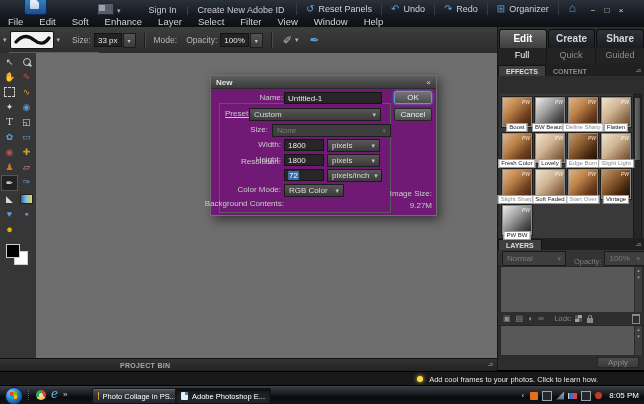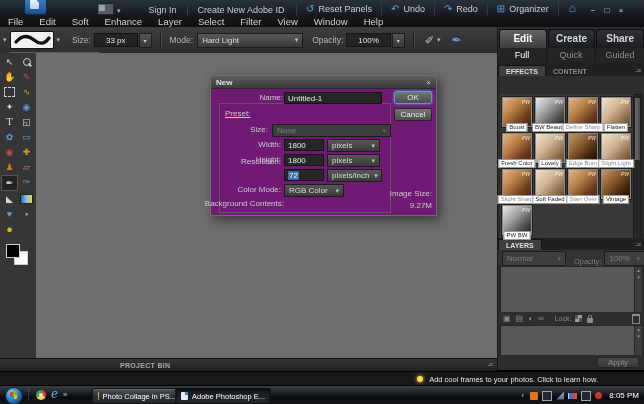--- a/index.html
+++ b/index.html
@@ -32,21 +32,21 @@
   .menu-item{color:#d2d4d8;font-size:9.5px;padding:0 8px;cursor:pointer;}
 
   
   #optionsbar{position:absolute;left:0;top:27px;width:497px;height:26px;
     background:linear-gradient(#3d3d3d,#2c2c2c);border-bottom:1px solid #191919;
     display:flex;align-items:center;}
   .ob-caret{color:#b5b5b5;font-size:7px;margin:0 3px 0 3px;}
   .brush-preview{width:42px;height:16px;background:#f2f2f2;border:1px solid #141414;border-radius:2px;}
   .ob-label{color:#b6b6b6;font-size:8.5px;margin-left:9px;}
   .ob-box{background:#232323;border:1px solid #141414;color:#e8e8e8;font-size:8px;
-    height:12px;display:flex;align-items:center;padding:0 11px;margin-left:3px;}
+    height:12px;display:flex;align-items:center;padding:0 3px;margin-left:3px;}
   .spin{width:11px;height:13px;margin-left:1px;background:linear-gradient(#555,#3a3a3a);
     border:1px solid #1c1c1c;color:#c9c9c9;font-size:6px;display:flex;align-items:center;justify-content:center;}
   .ob-sep{width:1px;height:16px;background:#1e1e1e;border-right:1px solid #4a4a4a;margin:0 8px;}
   .dd{background:linear-gradient(#575757,#3a3a3a);border:1px solid #1c1c1c;color:#dcdcdc;
     font-size:8px;height:13px;display:flex;align-items:center;padding:0 4px;position:relative;cursor:pointer;}
   .dd::after{content:"▾";font-size:7px;color:#bfbfbf;margin-left:auto;padding-left:5px;}
   .dd.dis{background:#3e3e3e;color:#7d7d7d;}
   .dd.dis::after{color:#666;}
   .airbrush{color:#c6c6c6;font-size:11px;margin-left:2px;}
   .brush-ico{color:#5aa0dc;font-size:12px;margin-left:8px;}
@@ -270,21 +270,20 @@
       <svg width="42" height="16" viewBox="0 0 42 16">
           <path d="M5 10 C 11 3,17 3,23 8 S 34 12,38 6" stroke="#111" stroke-width="3.2" fill="none" stroke-linecap="round"></path>
         </svg>
     </span>
     <span class="ob-caret">▾</span>
     <span class="ob-label">Size:</span>
     <span class="ob-box">33 px</span>
     <span class="spin">▾</span>
     <span class="ob-sep"></span>
     <span class="ob-label" style="margin-left:0">Mode:</span>
-    <span class="dd" style="width:96px;margin-left:4px">Hard Light</span>
     <span class="ob-label">Opacity:</span>
     <span class="ob-box">100%</span>
     <span class="spin">▾</span>
     <span class="ob-sep"></span>
     <span class="airbrush">✐</span>
     <span class="ob-caret">▾</span>
     <span class="brush-ico">✒</span>
     <span class="ob-tab"></span>
   </div>
 
@@ -397,20 +396,21 @@
       <span>New</span>
       <span class="dlg-close">×</span>
     </div>
     <div class="groupbox"></div>
 
     <span class="dl" style="right:153px;top:16px">Name:</span>
     <span class="inp" style="left:73px;top:16px;width:98px">Untitled-1</span>
     <span class="btn focus" style="left:183px;top:15px;width:38px;height:13px">OK</span>
 
     <span class="dl" style="left:14px;top:32px;text-decoration:underline">Preset:</span>
+    <span class="dd ddp" style="left:38px;top:32px;width:132px">Custom</span>
     <span class="btn" style="left:183px;top:32px;width:38px;height:13px">Cancel</span>
 
     <span class="dl" style="right:168px;top:48px">Size:</span>
     <span class="dd dis ddp" style="left:61px;top:48px;width:119px">None</span>
 
     <span class="dl" style="right:155px;top:63px">Width:</span>
     <span class="inp" style="left:73px;top:63px;width:40px">1800</span>
     <span class="dd ddp" style="left:116px;top:63px;width:53px">pixels</span>
 
     <span class="dl" style="right:155px;top:78px">Height:</span>

